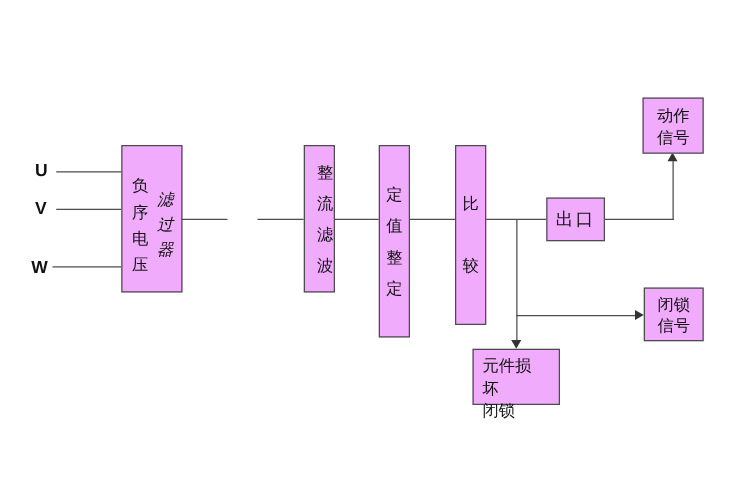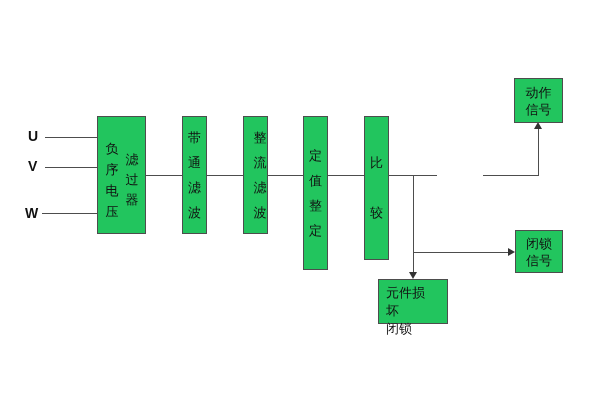--- a/index.html
+++ b/index.html
@@ -1,21 +1,21 @@
 <!DOCTYPE html>
 <html><head>
 <meta charset="utf-8">
 <style>
   html,body{margin:0;padding:0;background:#ffffff;}
   #stage{
     position:relative;width:600px;height:400px;background:#ffffff;
     font-family:"Liberation Sans", sans-serif;color:#111111;overflow:hidden;
   }
   .box{
-    position:absolute;border:1px solid #4d4d4d;background:#22c55e;box-sizing:border-box;
+    position:absolute;border:1px solid #4d4d4d;background:#f0abfc;box-sizing:border-box;
   }
   .hline{position:absolute;height:1px;background:#4d4d4d;}
   .vline{position:absolute;width:1px;background:#4d4d4d;}
   .lbl{position:absolute;font-size:14px;font-weight:600;color:#111111;line-height:1;}
   .vtext{
     width:14px;font-size:13px;color:#111111;word-break:break-all;
     text-align:center;letter-spacing:0;
   }
   .tall{display:flex;align-items:center;justify-content:center;}
   .lh25{line-height:25px;}
@@ -38,43 +38,43 @@
   <span class="lbl" style="left:28px;top:129px;">U</span>
   <span class="lbl" style="left:28px;top:159px;">V</span>
   <span class="lbl" style="left:25px;top:206px;">W</span>
 
   <div class="hline" style="left:45px;top:137px;width:52px;"></div>
   <div class="hline" style="left:45px;top:167px;width:52px;"></div>
   <div class="hline" style="left:42px;top:213px;width:55px;"></div>
 
   <div class="box" style="left:97px;top:116px;width:49px;height:118px;">
     <div class="col" style="left:7px;top:21px;line-height:21px;">负序电压</div>
-    <div class="col" style="left:27px;top:33px;line-height:20px;">滤过器</div>
+    <div class="col" style="left:27px;top:33px;line-height:20px;font-style:italic;">滤过器</div>
   </div>
 
   <div class="hline" style="left:145px;top:175px;width:37px;"></div>
   <div class="hline" style="left:206px;top:175px;width:37px;"></div>
   <div class="hline" style="left:266px;top:175px;width:37px;"></div>
   <div class="hline" style="left:326px;top:175px;width:38px;"></div>
   <div class="hline" style="left:388px;top:175px;width:49px;"></div>
   <div class="hline" style="left:483px;top:175px;width:56px;"></div>
 
-  <div class="box tall" style="left:182px;top:116px;width:25px;height:118px;">
-    <div class="vtext lh25">带通滤波</div>
-  </div>
   <div class="box tall" style="left:243px;top:116px;width:25px;height:118px;justify-content:flex-end;">
     <div class="vtext lh25">整流滤波</div>
   </div>
   <div class="box tall" style="left:303px;top:116px;width:25px;height:154px;">
     <div class="vtext lh25">定值整定</div>
   </div>
   <div class="box tall" style="left:364px;top:116px;width:25px;height:144px;">
     <div class="vtext lh50">比较</div>
   </div>
 
+  <div class="box htext" style="left:437px;top:158px;width:47px;height:35px;font-size:14px;letter-spacing:2px;">
+    <span>出口</span>
+  </div>
 
   <div class="vline" style="left:538px;top:128px;height:48px;"></div>
   <div class="arrow arrow-up" style="left:534px;top:122px;"></div>
 
   <div class="box htext" style="left:514px;top:78px;width:49px;height:45px;">
     <span>动作</span>
     <span>信号</span>
   </div>
 
   <div class="vline" style="left:413px;top:176px;height:96px;"></div>

